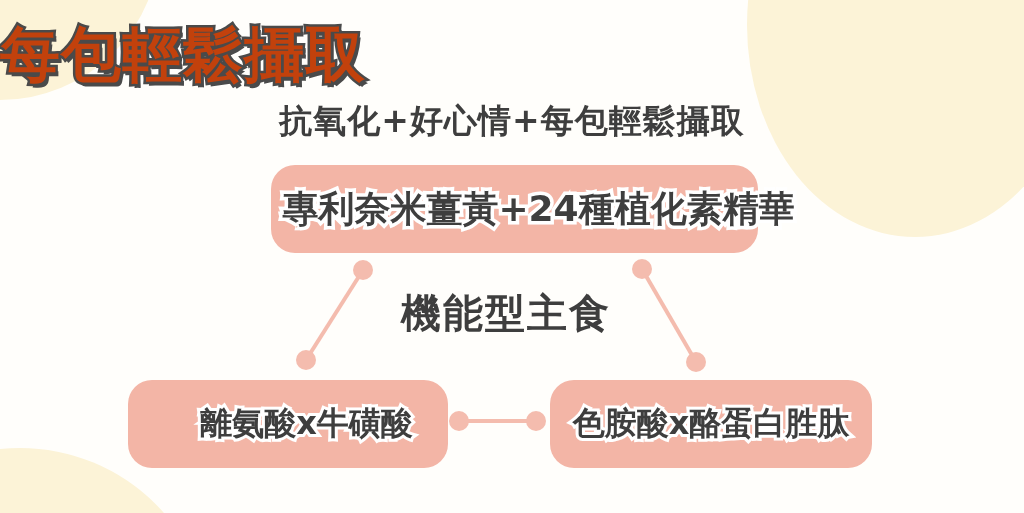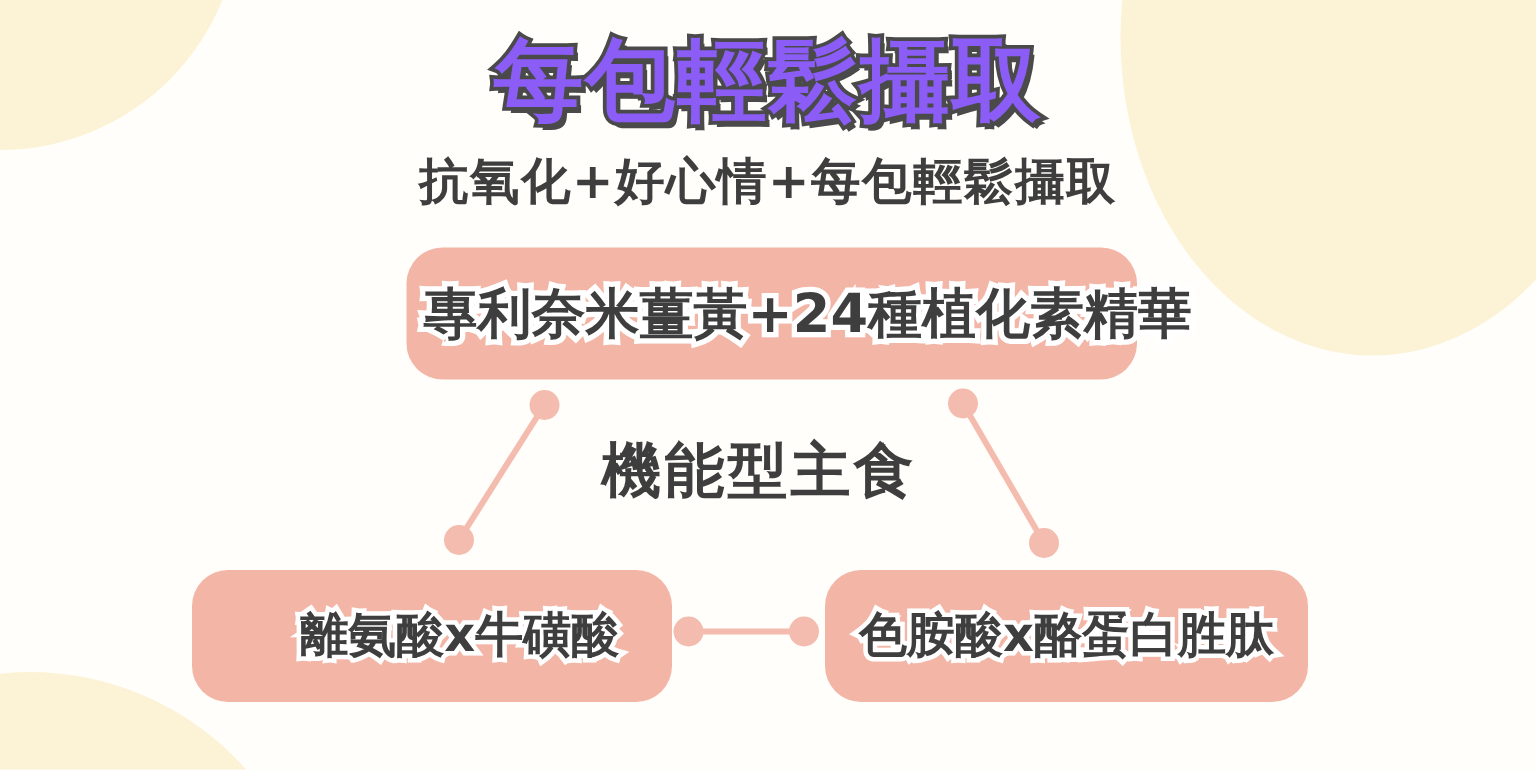--- a/index.html
+++ b/index.html
@@ -25,25 +25,25 @@
   .blob.tl { left: -160px; top: -220px; width: 320px; height: 320px; }
   .blob.tr { left: 747px;  top: -187px; width: 336px; height: 424px; }
   .blob.bl { left: -172px; top: 448px;  width: 384px; height: 384px; }
 
   
   .title {
     position: absolute;
     top: 18px;
     left: 0;
     width: 100%;
-    text-align: center;
+    text-align: left;
     font-size: 60px;
     font-weight: bold;
     letter-spacing: 1px;
-    color: #8b5cf6;
+    color: #c2410c;
     -webkit-text-stroke: 5px #4a4a4a;
     paint-order: stroke fill;
     text-shadow: 3px 4px 0 #4a4a4a;
     line-height: 1.2;
   }
 
   
   .subtitle {
     position: absolute;
     top: 99px;

